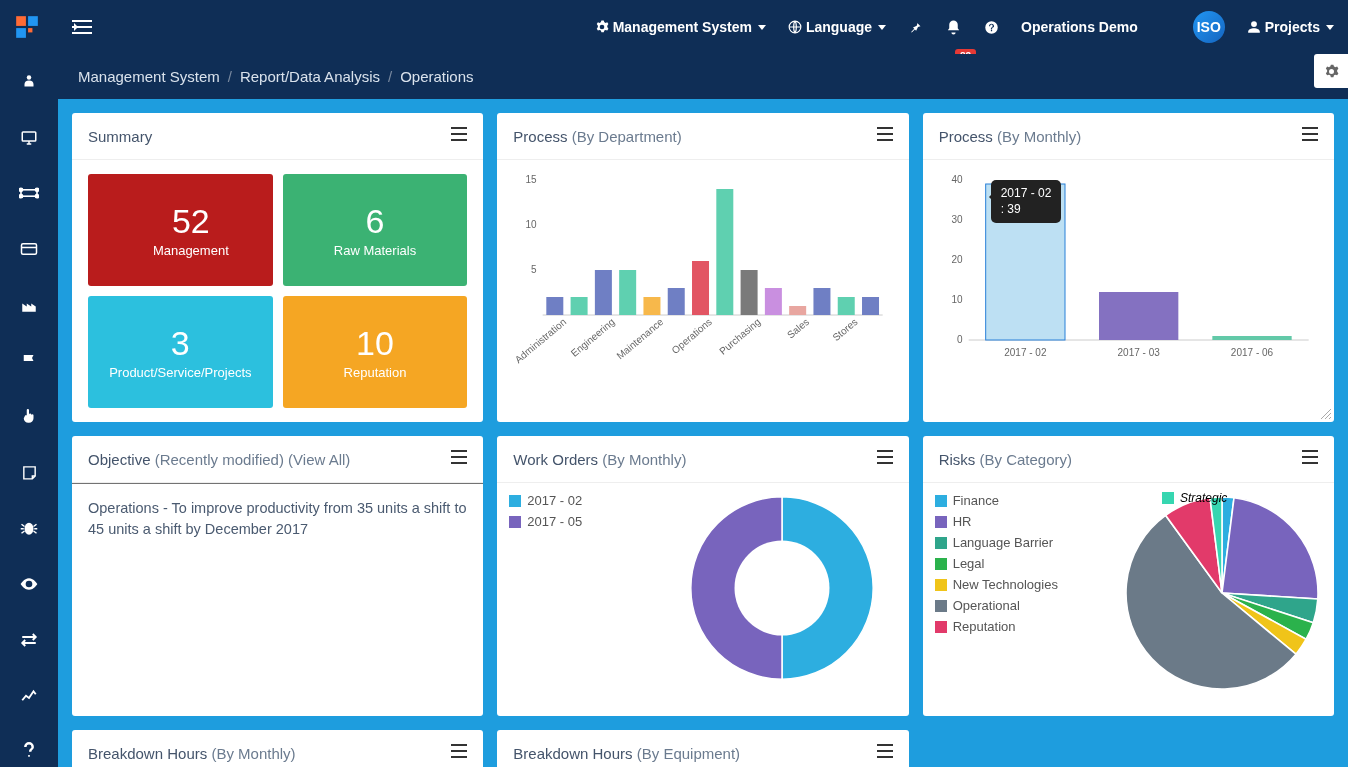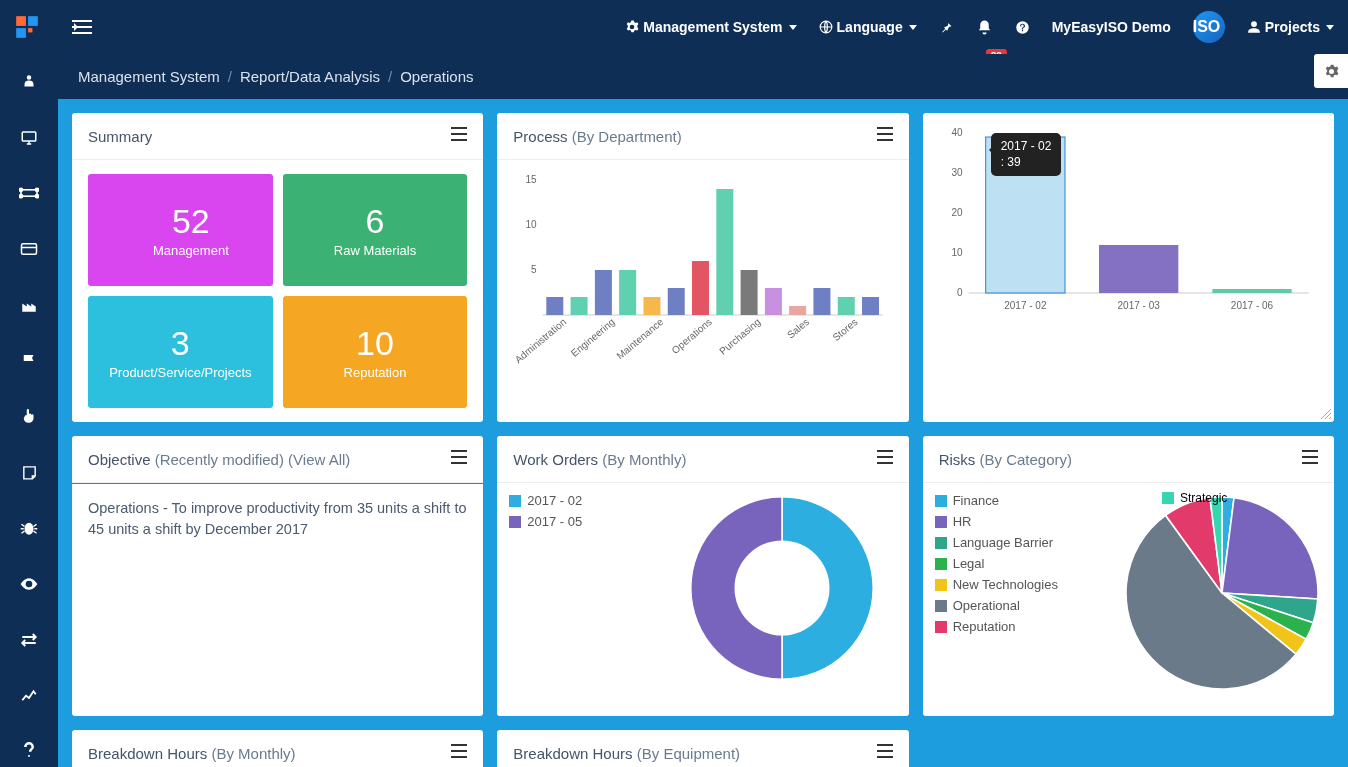--- a/index.html
+++ b/index.html
@@ -6,21 +6,21 @@
 body { font-family: -apple-system, BlinkMacSystemFont, "Segoe UI", Arial, sans-serif; background: #1e9dde; overflow-x: hidden; }
 
 
 .topnav { background: #0f2e56; height: 54px; display: flex; align-items: center; color: #fff; padding: 0 14px; }
 .topnav .logo { width: 26px; height: 26px; margin-right: 28px; }
 .topnav .toggle-btn { width: 28px; height: 22px; display: flex; align-items: center; justify-content: center; cursor: pointer; margin-right: auto; }
 .topnav-right { display: flex; align-items: center; gap: 22px; }
 .topnav-right .tn-item { display: flex; align-items: center; gap: 4px; font-size: 14px; font-weight: 600; cursor: pointer; white-space: nowrap; }
 .tn-icon-btn { cursor: pointer; display: flex; align-items: center; justify-content: center; position: relative; }
 .badge { position: absolute; top: -10px; left: 10px; background: #e53935; color: #fff; font-size: 10px; font-weight: 700; padding: 2px 5px; border-radius: 3px; margin-top: 40px; }
-.avatar { width: 32px; height: 32px; border-radius: 50%; background: linear-gradient(135deg, #2196f3, #1565c0); display: flex; align-items: center; justify-content: flex-start; font-size: 16px; font-weight: 700; color: #fff; }
+.avatar { width: 32px; height: 32px; border-radius: 50%; background: linear-gradient(135deg, #2196f3, #1565c0); display: flex; align-items: center; justify-content: center; font-size: 14px; font-weight: 700; color: #fff; margin-left: 33px; }
 .caret { width: 0; height: 0; border-left: 4px solid transparent; border-right: 4px solid transparent; border-top: 5px solid #fff; margin-left: 2px; }
 
 
 .sidebar { position: fixed; left: 0; top: 54px; bottom: 0; width: 58px; background: #0f2e56; display: flex; flex-direction: column; align-items: center; padding-top: 12px; gap: 24px; z-index: 10; }
 .sidebar .sb-item { width: 100%; height: 38px; display: flex; align-items: center; justify-content: center; cursor: pointer; color: #fff; }
 
 
 .crumb-bar { margin-left: 58px; background: #0f2e56; color: #d9e2ec; padding: 14px 20px; font-size: 15px; display: flex; align-items: center; gap: 8px; position: relative; }
 .crumb-bar a { color: #d9e2ec; text-decoration: none; }
 .crumb-bar .sep { color: #7a8aa0; }
@@ -105,21 +105,21 @@
           <path d="M12 2a6 6 0 00-6 6v5l-2 3h16l-2-3V8a6 6 0 00-6-6zm0 20a3 3 0 003-3H9a3 3 0 003 3z"></path>
         </svg>
       <span class="badge">83</span>
     </div>
     <div class="tn-icon-btn">
       <svg width="15" height="15" viewBox="0 0 24 24" fill="#fff">
           <path d="M12 2a10 10 0 100 20 10 10 0 000-20zm1 16h-2v-2h2v2zm2-7l-1 1c-1 1-1 1-1 3h-2c0-2 0-2 1-3l1-1a2 2 0 10-3-1H8a4 4 0 118 0c0 1 0 1-1 2z"></path>
         </svg>
     </div>
     <div class="tn-item">
-      <span>MyEasyISO Demo</span>
+      <span>Operations Demo</span>
     </div>
     <div class="avatar">
         <span>ISO</span>
       </div>
     <div class="tn-item">
       <svg width="14" height="14" viewBox="0 0 24 24" fill="#fff">
           <path d="M12 12a5 5 0 100-10 5 5 0 000 10zm0 2c-5 0-10 2-10 6v2h20v-2c0-4-5-6-10-6z"></path>
         </svg>
       <span>Projects</span>
       <span class="caret"></span>
@@ -221,21 +221,21 @@
 
   <div class="panel">
     <div class="panel-hdr">
       <span class="ttl">Summary</span>
       <span class="menu-ic"><svg width="16" height="14" viewBox="0 0 16 14">
             <path d="M0 1h16M0 7h16M0 13h16" stroke="#333" stroke-width="2"></path>
           </svg></span>
     </div>
     <div class="panel-body">
       <div class="tiles" id="summary-tiles">
-          <div class="tile" style="background: #d946ef; padding-left: 21px;">
+          <div class="tile" style="background: #b91c1c; padding-left: 21px;">
             <div class="big">52</div>
             <div class="lbl">Management</div>
           </div>
           <div class="tile" style="background: rgb(59, 178, 115);">
             <div class="big">6</div>
             <div class="lbl">Raw Materials</div>
           </div>
           <div class="tile" style="background: rgb(44, 192, 222);">
             <div class="big">3</div>
             <div class="lbl">Product/Service/Projects</div>
@@ -278,20 +278,26 @@
           <text x="102.85714285714286" y="153" class="axis-lbl" text-anchor="end" transform="rotate(-40 102.85714285714286 153)">Engineering</text>
           <text x="151.42857142857142" y="153" class="axis-lbl" text-anchor="end" transform="rotate(-40 151.42857142857142 153)">Maintenance</text>
           <text x="200" y="153" class="axis-lbl" text-anchor="end" transform="rotate(-40 200 153)">Operations</text>
           <text x="248.57142857142856" y="153" class="axis-lbl" text-anchor="end" transform="rotate(-40 248.57142857142856 153)">Purchasing</text>
           <text x="297.1428571428571" y="153" class="axis-lbl" text-anchor="end" transform="rotate(-40 297.1428571428571 153)">Sales</text>
           <text x="345.7142857142857" y="153" class="axis-lbl" text-anchor="end" transform="rotate(-40 345.7142857142857 153)">Stores</text>
         </svg></div>
   </div>
 
   <div class="panel">
+    <div class="panel-hdr">
+      <span class="ttl"><span>Process</span> <span class="sub">(By Monthly)</span></span>
+      <span class="menu-ic"><svg width="16" height="14" viewBox="0 0 16 14">
+            <path d="M0 1h16M0 7h16M0 13h16" stroke="#333" stroke-width="2"></path>
+          </svg></span>
+    </div>
     <div class="panel-body">
       <svg class="chart-svg" id="chart-month" viewBox="0 0 380 200">
           <text x="24" y="173" text-anchor="end" class="tick-lbl">0</text>
           <text x="24" y="133" text-anchor="end" class="tick-lbl">10</text>
           <text x="24" y="93" text-anchor="end" class="tick-lbl">20</text>
           <text x="24" y="53" text-anchor="end" class="tick-lbl">30</text>
           <text x="24" y="13" text-anchor="end" class="tick-lbl">40</text>
           <line x1="30" y1="170" x2="370" y2="170" stroke="#ccc"></line>
           <rect x="47" y="14" width="79.33333333333333" height="156" fill="#bde0f3" stroke="#2980d8" stroke-width="1"></rect>
           <rect x="160.33333333333331" y="122" width="79.33333333333333" height="48" fill="#8471c1"></rect>
@@ -382,21 +388,21 @@
           </div>
           <div class="legend-row">
             <span class="swatch" style="background:#6b7a88"></span>
             <span>Operational</span>
           </div>
           <div class="legend-row">
             <span class="swatch" style="background:#e23a6a"></span>
             <span>Reputation</span>
           </div>
         </div>
-      <div style="position:relative; margin-left:auto;">
+      <div style="position:relative; margin-left:auto;font-style:italic;">
         <div class="legend-row" style="position:absolute; top:-2px; left:40px; font-size:12px;">
             <span class="swatch" id="strategic-sw" style="background: rgb(54, 214, 176);"></span>
             <span id="strategic-lbl">Strategic</span>
           </div>
         <svg width="200" height="200" viewBox="0 0 100 100" id="risk-pie">
             <path d="M50 50 L50 2 A48 48 0 0 1 56.015995211086604 2.3784943369050637 Z" fill="#2daee0" stroke="#fff" stroke-width="0.8"></path>
             <path d="M50 50 L56.015995211086604 2.3784943369050637 A48 48 0 0 1 97.90528296455703 53.01394493740704 Z" fill="#7864bd" stroke="#fff" stroke-width="0.8"></path>
             <path d="M50 50 L97.90528296455703 53.01394493740704 A48 48 0 0 1 95.65071278216737 64.83281572999746 Z" fill="#2fa58b" stroke="#fff" stroke-width="0.8"></path>
             <path d="M50 50 L95.65071278216737 64.83281572999746 A48 48 0 0 1 92.06272064210546 73.12417635688232 Z" fill="#2bb24c" stroke="#fff" stroke-width="0.8"></path>
             <path d="M50 50 L92.06272064210546 73.12417635688232 A48 48 0 0 1 86.98463565323789 80.5963515079371 Z" fill="#f0c419" stroke="#fff" stroke-width="0.8"></path>

